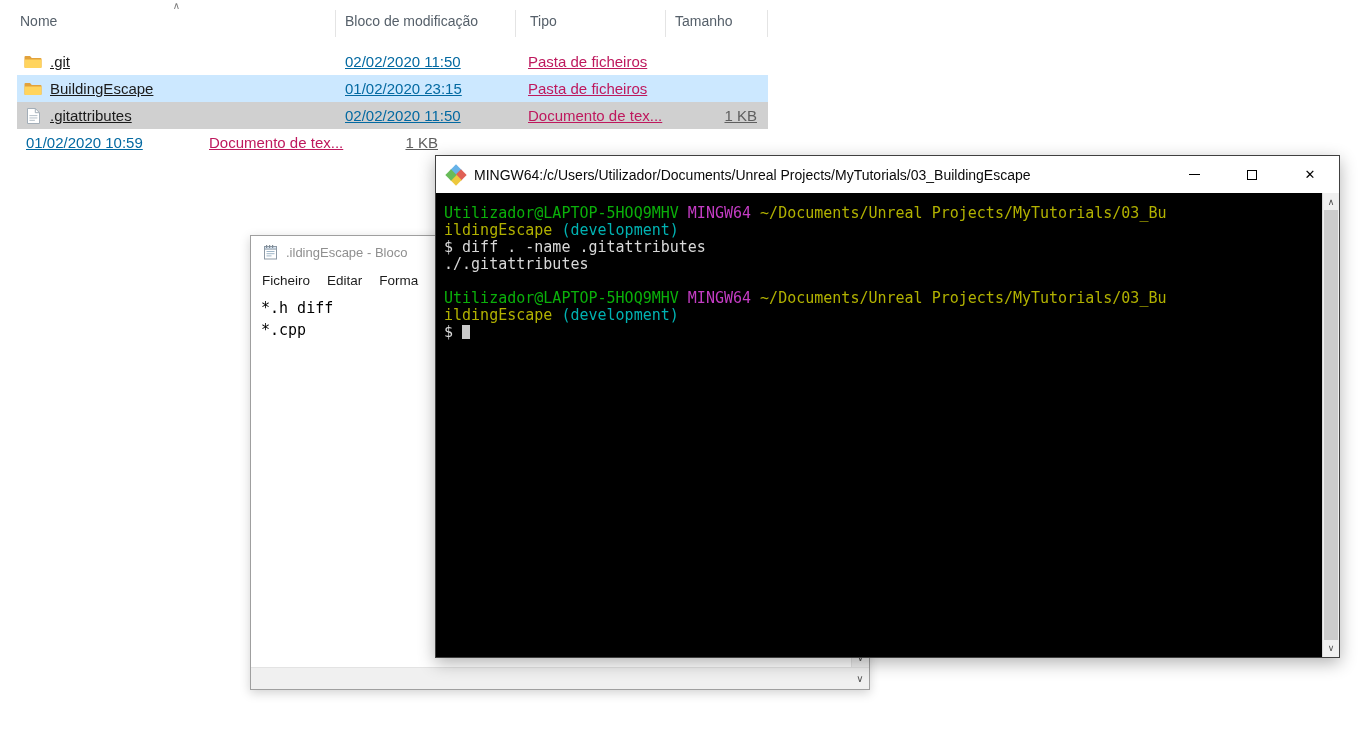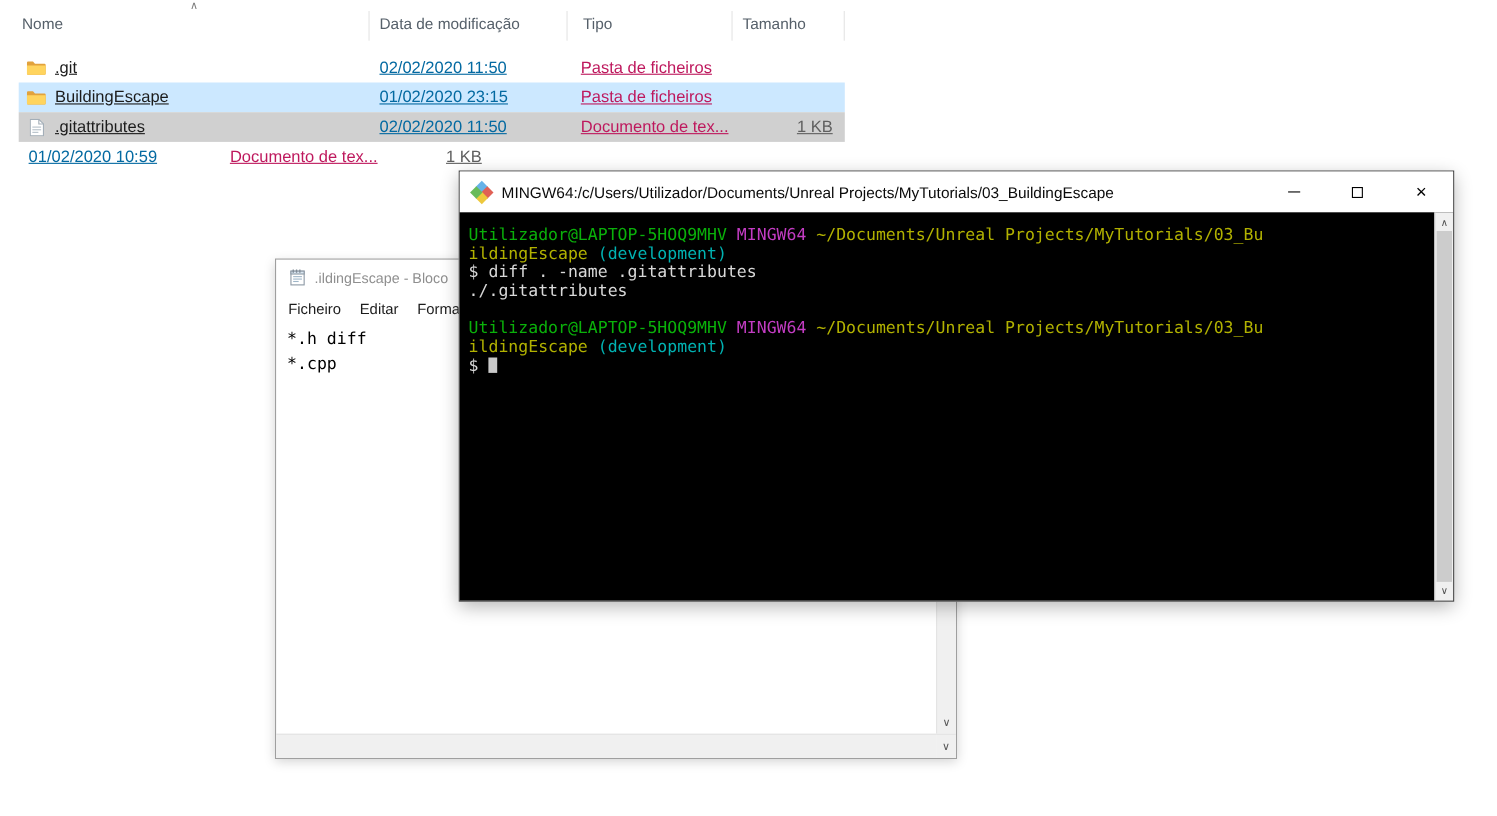--- a/index.html
+++ b/index.html
@@ -38,21 +38,21 @@
   .menu-item { margin-right:17px; }
   .np-content { position:absolute; left:0; top:56px; right:19px; bottom:23px; padding:5px 0 0 10px;
                 font-family:"DejaVu Sans Mono", monospace; font-size:15px; line-height:22px; color:#000; overflow:hidden; }
   .np-vscroll { position:absolute; right:0; top:56px; bottom:22px; width:18px; background:#f0f0f0; border-left:1px solid #e3e3e3; }
   .np-varrow { position:absolute; bottom:4px; left:0; right:0; text-align:center; font-size:10px; color:#555; }
   .np-hscroll { position:absolute; left:0; bottom:0; height:22px; right:18px; background:#f0f0f0; border-top:1px solid #e3e3e3; }
   .np-corner { position:absolute; right:0; bottom:0; width:18px; height:22px; background:#f0f0f0; border-top:1px solid #e3e3e3;
                display:flex; align-items:center; justify-content:center; font-size:10px; color:#555; }
 
   
-  .terminal { position:absolute; left:417px; top:155px; width:905px; height:392px; background:#fff;
+  .terminal { position:absolute; left:435px; top:155px; width:905px; height:503px; background:#fff;
               border:1px solid #404040; z-index:10; box-shadow:0 5px 16px rgba(0,0,0,.3); }
   .term-titlebar { height:37px; display:flex; align-items:center; background:#fff; }
   .term-icon { margin-left:11px; width:18px; height:18px; position:relative; flex:none; }
   .term-icon .d { position:absolute; width:8px; height:8px; transform:rotate(45deg); }
   .d-top { left:5px; top:0; background:#66b2e8; }
   .d-right { left:10px; top:5px; background:#e06055; }
   .d-bottom { left:5px; top:10px; background:#edc83c; }
   .d-left { left:0; top:5px; background:#68bb59; }
   .term-title { margin-left:9px; font-size:14px; color:#0a0a0a; flex:1; white-space:nowrap; overflow:hidden; }
   .tctrl { width:58px; height:100%; display:flex; align-items:center; justify-content:center; }
@@ -73,21 +73,21 @@
 </head>
 <body>
 
 <div class="explorer">
   <div class="exp-header">
       <div class="hcol" style="width: 319px;">
         <span>Nome</span>
         <span class="sort-chevron">∧</span>
       </div>
       <div class="hcol" style="width: 180px;">
-        <span>Data de modificação</span>
+        <span>Bloco de modificação</span>
       </div>
       <div class="hcol" style="width: 150px; align-items: center;">
         <span>Tipo</span>
       </div>
       <div class="hcol" style="width: 102px;">
         <span>Tamanho</span>
       </div>
     </div>
   <div class="file-list">
       <div class="frow normal">

